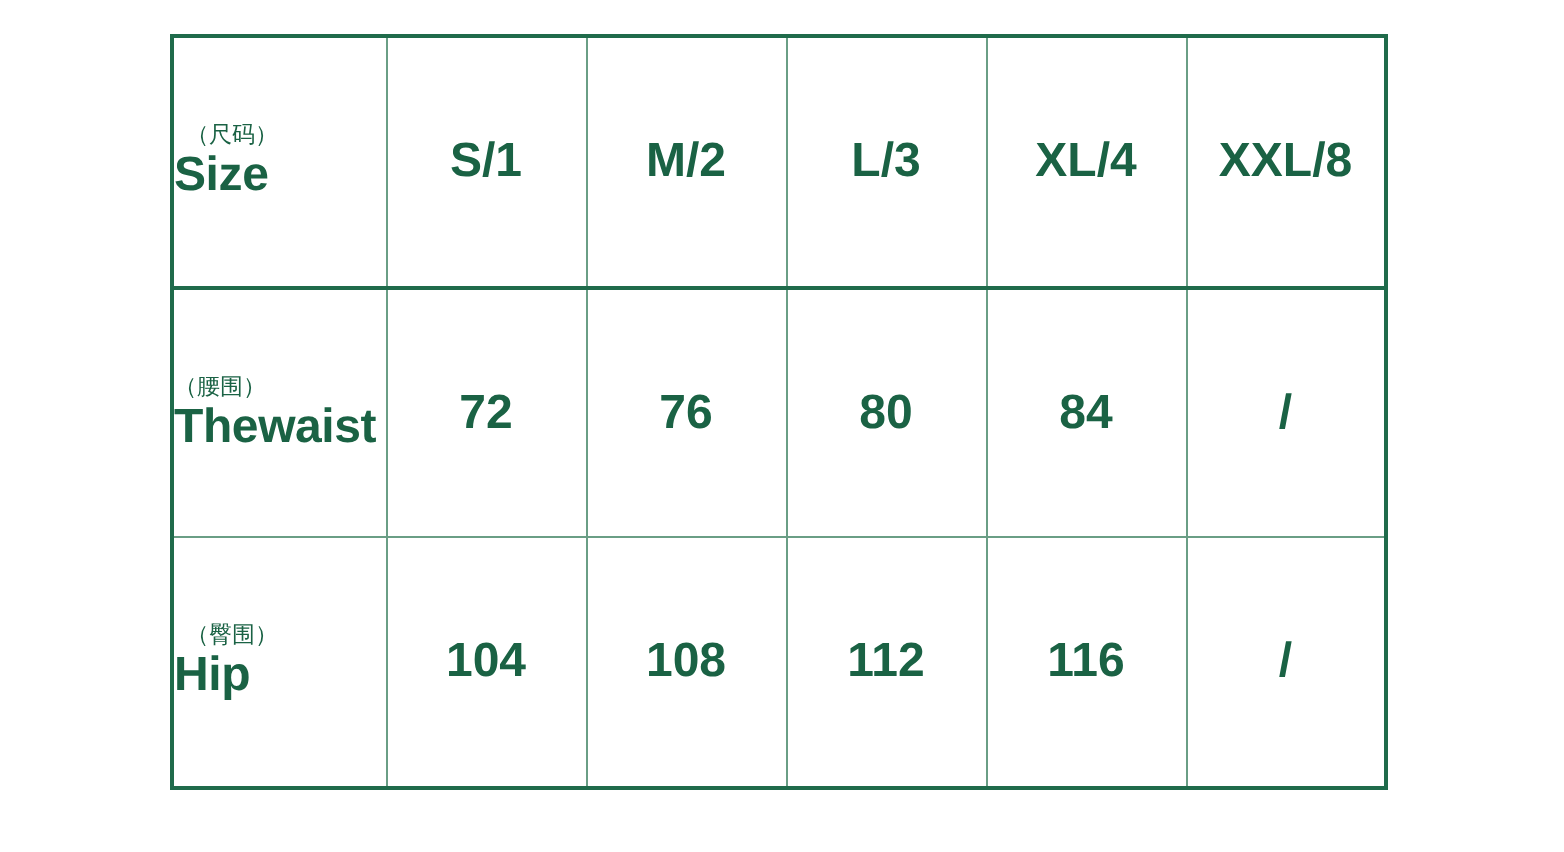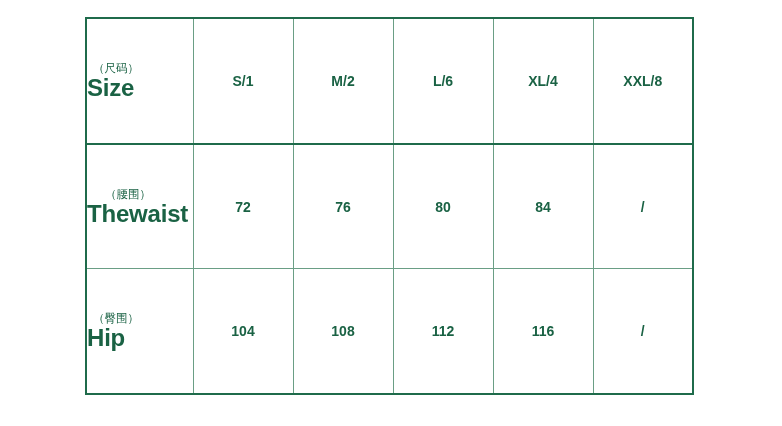--- a/index.html
+++ b/index.html
@@ -54,38 +54,37 @@
     padding: 0 6px 0 10px;
     line-height: 1.05;
   }
   td.row-label .cn {
     display: block;
     font-size: 11.5px;
     font-weight: 400;
     letter-spacing: 0px;
     color: #1a6244;
     margin-bottom: 1px;
-    padding-left: 18px;
   }
   td.row-label .en {
     display: block;
     font-size: 24px;
     font-weight: 700;
     color: #1a6244;
     white-space: nowrap;
     letter-spacing: -0.2px;
   }
   
   td.row-label.indent-cn .cn { padding-left: 6px; }
 
   
   td.size-head,
   td.size-value {
     text-align: center;
-    font-size: 14px;
+    font-size: 24px;
     color: #1a6244;
   }
   td.size-head { font-weight: 700; }
   td.size-value { font-weight: 700; }
 </style>
 </head>
 <body>
 
 <div id="size-chart-wrap">
   <table class="size-table">
@@ -99,21 +98,21 @@
     </colgroup>
     <tbody>
 
       <tr class="header-row">
         <td class="row-label indent-cn">
           <span class="cn">（尺码）</span>
           <span class="en">Size</span>
         </td>
         <td class="size-head">S/1</td>
         <td class="size-head">M/2</td>
-        <td class="size-head">L/6</td>
+        <td class="size-head">L/3</td>
         <td class="size-head">XL/4</td>
         <td class="size-head">XXL/8</td>
       </tr>
 
       <tr>
         <td class="row-label">
           <span class="cn">（腰围）</span>
           <span class="en">Thewaist</span>
         </td>
         <td class="size-value">72</td>

